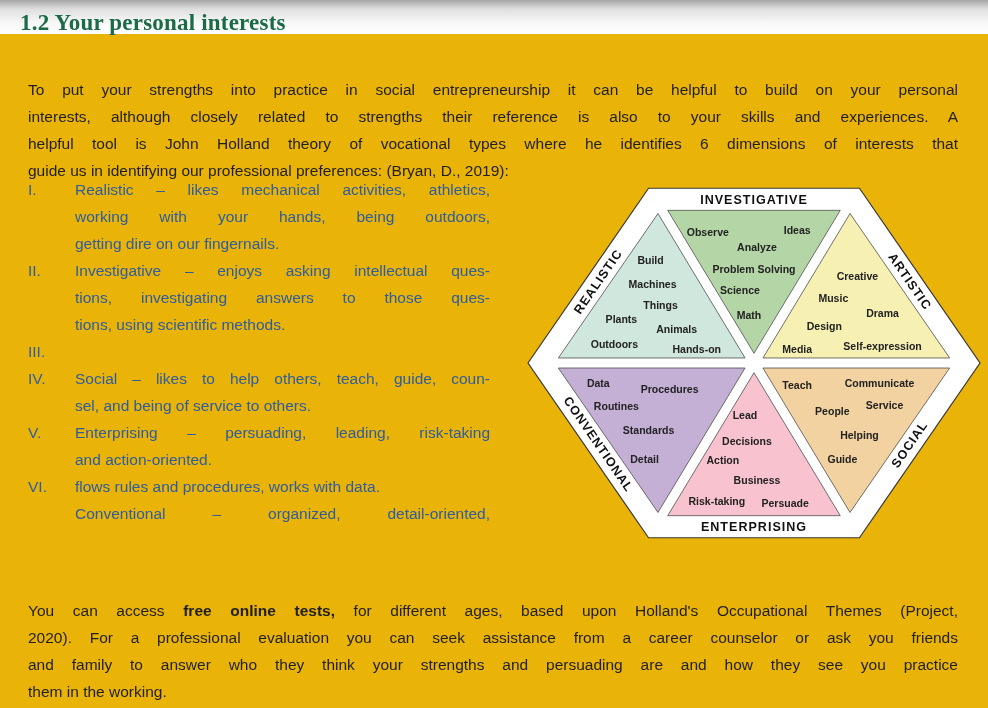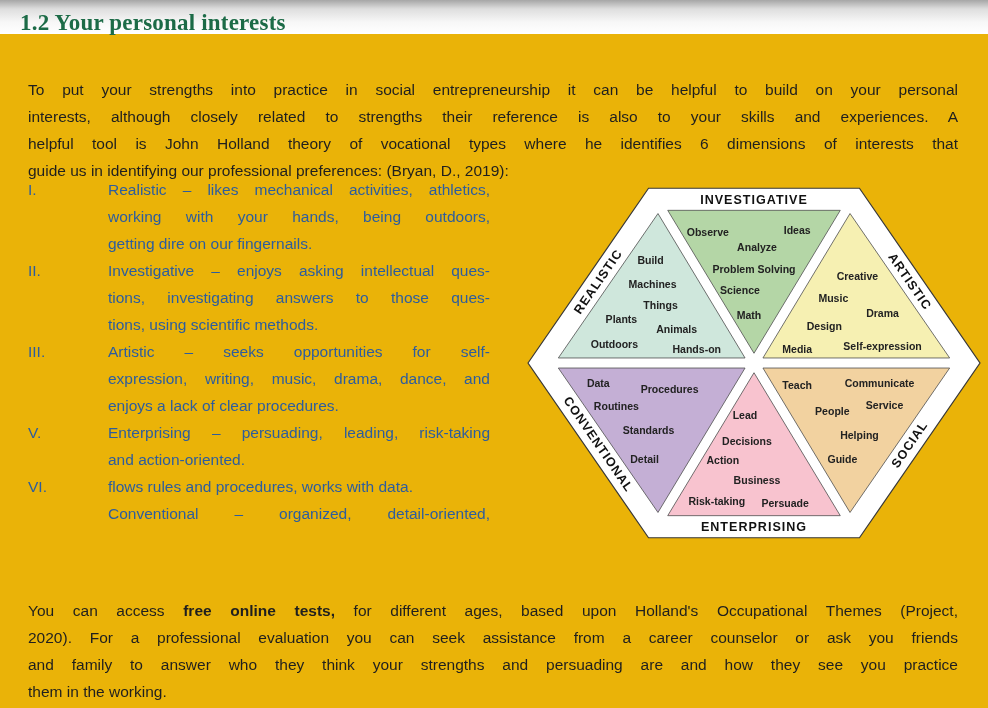--- a/index.html
+++ b/index.html
@@ -13,21 +13,21 @@
   .para{position:absolute;left:28px;width:930px;font-size:15.5px;line-height:27px;color:#1f1f1f;}
   .intro{top:76px;}
   .closing{top:597px;}
   .jline{text-align:justify;text-align-last:justify;}
   .jline.last{text-align-last:left;}
   .b{font-weight:bold;}
   .list{position:absolute;left:28px;top:176px;width:462px;color:#2d5d9e;
         font-size:15.5px;line-height:27px;}
   .li-row{display:flex;}
   .li-num{flex:0 0 47px;width:47px;}
-  .li-body{flex:1;min-width:0;margin-left:33px;}
+  .li-body{flex:1;min-width:0;}
   .diagram{position:absolute;left:526px;top:186px;width:456px;height:354px;}
   .diagram text{font-family:"Liberation Sans",sans-serif;}
   .hex{fill:#ffffff;stroke:#383838;stroke-width:1.2;}
   .tri{stroke:#4f4f4f;stroke-width:0.8;}
   .sec-label{font-size:12.5px;font-weight:bold;letter-spacing:1px;fill:#111111;}
   .word{font-size:10.5px;font-weight:bold;fill:#222222;}
 </style>
 </head>
 <body>
 
@@ -55,24 +55,26 @@
       <div class="li-row">
         <div class="li-num">II.</div>
         <div class="li-body">
           <div class="jline">Investigative – enjoys asking intellectual ques-</div>
           <div class="jline">tions, investigating answers to those ques-</div>
           <div class="jline last">tions, using scientific methods.</div>
         </div>
       </div>
       <div class="li-row">
         <div class="li-num">III.</div>
+      </div>
+      <div class="li-row">
+        <div class="li-num">IV.</div>
         <div class="li-body">
-          <div class="jline">Artistic – seeks opportunities for self-</div>
-          <div class="jline">expression, writing, music, drama, dance, and</div>
-          <div class="jline last">enjoys a lack of clear procedures.</div>
+          <div class="jline">Social – likes to help others, teach, guide, coun-</div>
+          <div class="jline last">sel, and being of service to others.</div>
         </div>
       </div>
       <div class="li-row">
         <div class="li-num">V.</div>
         <div class="li-body">
           <div class="jline">Enterprising – persuading, leading, risk-taking</div>
           <div class="jline last">and action-oriented.</div>
         </div>
       </div>
       <div class="li-row">

